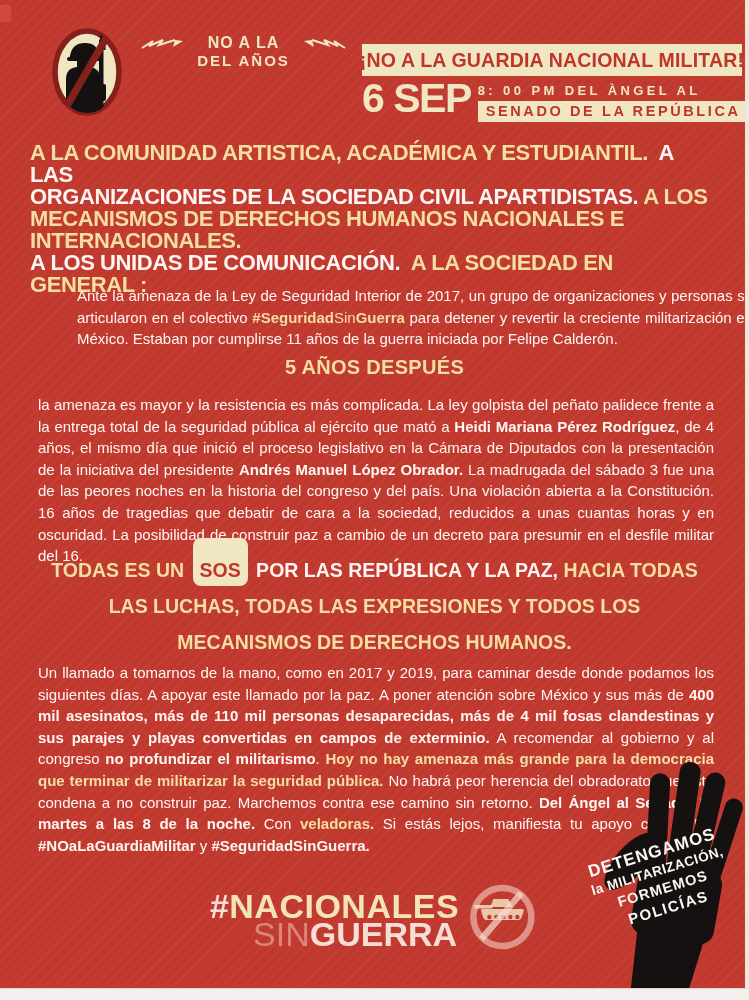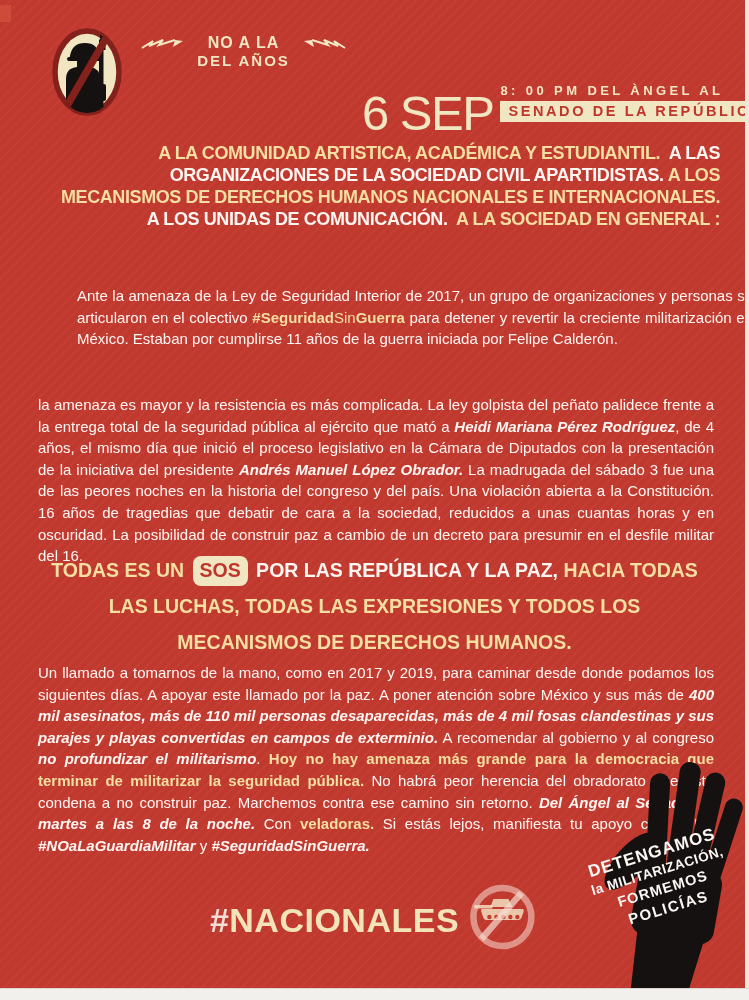--- a/index.html
+++ b/index.html
@@ -5,42 +5,42 @@
 <style>
   html,body{margin:0;padding:0;background:#e8e6e2;}
   .poster{
     position:relative;width:749px;height:1000px;overflow:hidden;
     background:#C33A30;
     background-image:repeating-linear-gradient(135deg, rgba(255,255,255,0.02) 0 2px, rgba(0,0,0,0.015) 2px 7px);
     font-family:"Liberation Sans",sans-serif;
   }
   
   .c-w{color:#FFF6F2;}
-  .c-wb{color:#FFF6F2;font-weight:700;font-style:italic;}
+  .c-wb{color:#FFF6F2;font-weight:700;}
   .c-cr{color:#F4DFA2;}
   .c-crb{color:#F4DFA2;font-weight:700;}
-  .c-sos{background:#F1E6C2;color:#BF352B;font-weight:800;padding:3px 7px 5px;border-radius:8px;margin:0 3px;}
+  .c-sos{background:#F1E6C2;color:#BF352B;font-weight:800;padding:21px 7px 5px;border-radius:8px;margin:0 3px;}
   
   .logo-svg{position:absolute;left:50px;top:26px;}
   .brand{position:absolute;left:126px;top:34px;width:235px;text-align:center;color:#F1E6C2;}
   .brand-top{display:flex;align-items:center;justify-content:center;gap:23px;font-size:16px;font-weight:800;letter-spacing:1px;}
   .brand-main{font-size:26px;font-weight:800;letter-spacing:-0.5px;line-height:29px;white-space:nowrap;}
   .brand-main::before,.brand-main::after{content:"\25C6";font-size:8px;vertical-align:5px;padding:0 4px;}
   .brand-sub{font-size:15px;font-weight:800;letter-spacing:2px;}
   .bolt{flex:0 0 auto;}
   .flip{transform:scaleX(-1);}
   .banner{position:absolute;left:362px;top:44px;width:380px;height:32px;background:#F1E6C2;color:#BF352B;
     font-weight:800;font-size:19.5px;display:flex;align-items:center;justify-content:center;letter-spacing:0.2px;white-space:nowrap;}
   .date-row{position:absolute;left:362px;top:79px;display:flex;align-items:flex-start;}
-  .date{font-size:49px;line-height:39px;font-weight:400;color:#F1E6C2;letter-spacing:-1.5px;margin-right:7px;white-space:nowrap;margin-top:15px;}
+  .date{font-size:41px;line-height:39px;font-weight:700;color:#F1E6C2;letter-spacing:-1.5px;margin-right:7px;white-space:nowrap;}
   .sched1{font-size:13px;font-weight:700;color:#F1E6C2;letter-spacing:3.4px;margin:4px 0 3px;white-space:nowrap;}
   .sched2{display:inline-block;background:#F1E6C2;color:#BF352B;font-weight:800;font-size:14.5px;letter-spacing:2.6px;padding:2px 8px 3px;white-space:nowrap;}
   
-  .addressees{position:absolute;top:142px;left:30px;width:690px;text-align:right;font-weight:800;
-    font-size:18px;line-height:22px;white-space:pre-wrap;letter-spacing:-0.4px;}
+  .addressees{position:absolute;top:142px;left:30px;width:690px;text-align:left;font-weight:800;
+    font-size:22px;line-height:22px;white-space:pre-wrap;letter-spacing:-0.4px;}
   .body{position:absolute;left:38px;width:676px;margin:0;font-size:15px;line-height:21.6px;text-align:justify;color:#FFF6F2;}
   .p1{top:285px;margin-left:39px;}
   .sec-heading{position:absolute;top:356px;left:0;width:100%;margin:0;text-align:center;font-size:20px;font-weight:800;color:#F4DFA2;letter-spacing:0.3px;}
   .p2{top:394px;}
   .sos-block{position:absolute;top:552px;left:47px;width:655px;text-align:center;font-weight:800;
     font-size:19.5px;line-height:36px;white-space:pre-wrap;}
   .p3{top:662px;}
   
   .hand{position:absolute;top:746px;right:1px;width:164px;height:248px;}
   .hand svg{position:absolute;left:0;top:0;}
@@ -100,35 +100,37 @@
       </svg>
       <span>NO A LA</span>
       <svg class="bolt flip" width="44" height="13" viewBox="0 0 44 13">
         <path d="M1 11 L12 4 L8 9 L22 3 L18 8 L34 3" fill="none" stroke="#F1E6C2" stroke-width="2"></path>
         <path d="M34 3 l-2 7 l10 -6 z" fill="#F1E6C2"></path>
       </svg>
     </div>
     <div class="brand-sub">DEL AÑOS</div>
   </div>
 
+  <div class="banner">¡NO A LA GUARDIA NACIONAL MILITAR!</div>
   <div class="date-row">
     <div class="date">6 SEP</div>
     <div>
       <div class="sched1">8: 00 PM DEL ÀNGEL AL</div>
       <div class="sched2">SENADO DE LA REPÚBLICA</div>
     </div>
   </div>
 
   <div class="addressees"><span class="c-cr">A LA COMUNIDAD ARTISTICA, ACADÉMICA Y ESTUDIANTIL.  </span><span class="c-w">A LAS
 ORGANIZACIONES DE LA SOCIEDAD CIVIL APARTIDISTAS. </span><span class="c-cr">A LOS
 MECANISMOS DE DERECHOS HUMANOS NACIONALES E INTERNACIONALES.
 </span><span class="c-w">A LOS UNIDAS DE COMUNICACIÓN.  </span><span class="c-cr">A LA SOCIEDAD EN GENERAL :</span></div>
 
   <p class="body p1"><span class="c-w">Ante la amenaza de la Ley de Seguridad Interior de 2017, un grupo de organizaciones y personas se articularon en el colectivo </span><span class="c-crb">#Seguridad</span><span class="c-cr">Sin</span><span class="c-crb">Guerra</span><span class="c-w"> para detener y revertir la creciente militarización en México. Estaban por cumplirse 11 años de la guerra iniciada por Felipe Calderón.</span></p>
 
+  <h2 class="sec-heading">5 AÑOS DESPUÉS</h2>
 
   <p class="body p2"><span class="c-w">la amenaza es mayor y la resistencia es más complicada. La ley golpista del peñato palidece frente a la entrega total de la seguridad pública al ejército que mató a </span><span class="c-wb">Heidi Mariana Pérez Rodríguez</span><span class="c-w">, de 4 años, el mismo día que inició el proceso legislativo en la Cámara de Diputados con la presentación de la iniciativa del presidente </span><span class="c-wb">Andrés Manuel López Obrador.</span><span class="c-w"> La madrugada del sábado 3 fue una de las peores noches en la historia del congreso y del país. Una violación abierta a la Constitución. 16 años de tragedias que debatir de cara a la sociedad, reducidos a unas cuantas horas y en oscuridad. La posibilidad de construir paz a cambio de un decreto para presumir en el desfile militar del 16.</span></p>
 
   <div class="sos-block"><span class="c-cr">TODAS ES UN </span><span class="c-sos">SOS</span><span class="c-w"> POR LAS REPÚBLICA Y LA PAZ,</span><span class="c-cr"> HACIA TODAS
 LAS LUCHAS, TODAS LAS EXPRESIONES Y TODOS LOS
 MECANISMOS DE DERECHOS HUMANOS.</span></div>
 
   <p class="body p3"><span class="c-w">Un llamado a tomarnos de la mano, como en 2017 y 2019, para caminar desde donde podamos los siguientes días. A apoyar este llamado por la paz. A poner atención sobre México y sus más de </span><span class="c-wb">400 mil asesinatos, más de 110 mil personas desaparecidas, más de 4 mil fosas clandestinas y sus parajes y playas convertidas en campos de exterminio.</span><span class="c-w"> A recomendar al gobierno y al congreso </span><span class="c-wb">no profundizar el militarismo</span><span class="c-w">. </span><span class="c-crb">Hoy no hay amenaza más grande para la democracia que terminar de militarizar la seguridad pública.</span><span class="c-w"> No habrá peor herencia del obradorato que esta condena a no construir paz. Marchemos contra ese camino sin retorno. </span><span class="c-wb">Del Ángel al Senado. El martes a las 8 de la noche.</span><span class="c-w"> Con </span><span class="c-crb">veladoras.</span><span class="c-w"> Si estás lejos, manifiesta tu apoyo con el HT </span><span class="c-wb">#NOaLaGuardiaMilitar</span><span class="c-w"> y </span><span class="c-wb">#SeguridadSinGuerra.</span></p>
 
   <div class="hand">
@@ -149,20 +151,23 @@
       <div class="ht3">FORMEMOS</div>
       <div class="ht4">POLICÍAS</div>
     </div>
   </div>
 
   <div class="footer-logo">
     <div class="fl-text">
       <div class="fl-line1">
         <span class="fl-hash">#</span><span class="fl-seg">NACIONALES</span>
       </div>
+      <div class="fl-line2">
+        <span class="fl-sin">SIN</span><span class="fl-guerra">GUERRA</span>
+      </div>
     </div>
     <svg class="tank-svg" width="74" height="74" viewBox="0 0 74 74">
       <circle cx="37" cy="37" r="29" fill="none" stroke="rgba(246,220,208,0.55)" stroke-width="6.5"></circle>
       <g fill="rgba(243,228,198,0.82)">
         <rect x="9" y="25" width="18" height="3.5"></rect>
         <path d="M28 19 h15 l4 8 h-22 z"></path>
         <path d="M17 29 h40 q2 0 1 3 l-2 6 q-1 2 -3 2 h-32 q-2 0 -3 -2 l-2 -6 q-1 -3 1 -3 z"></path>
       </g>
       <g fill="#C33A30">
         <circle cx="24" cy="37" r="2.2"></circle>

